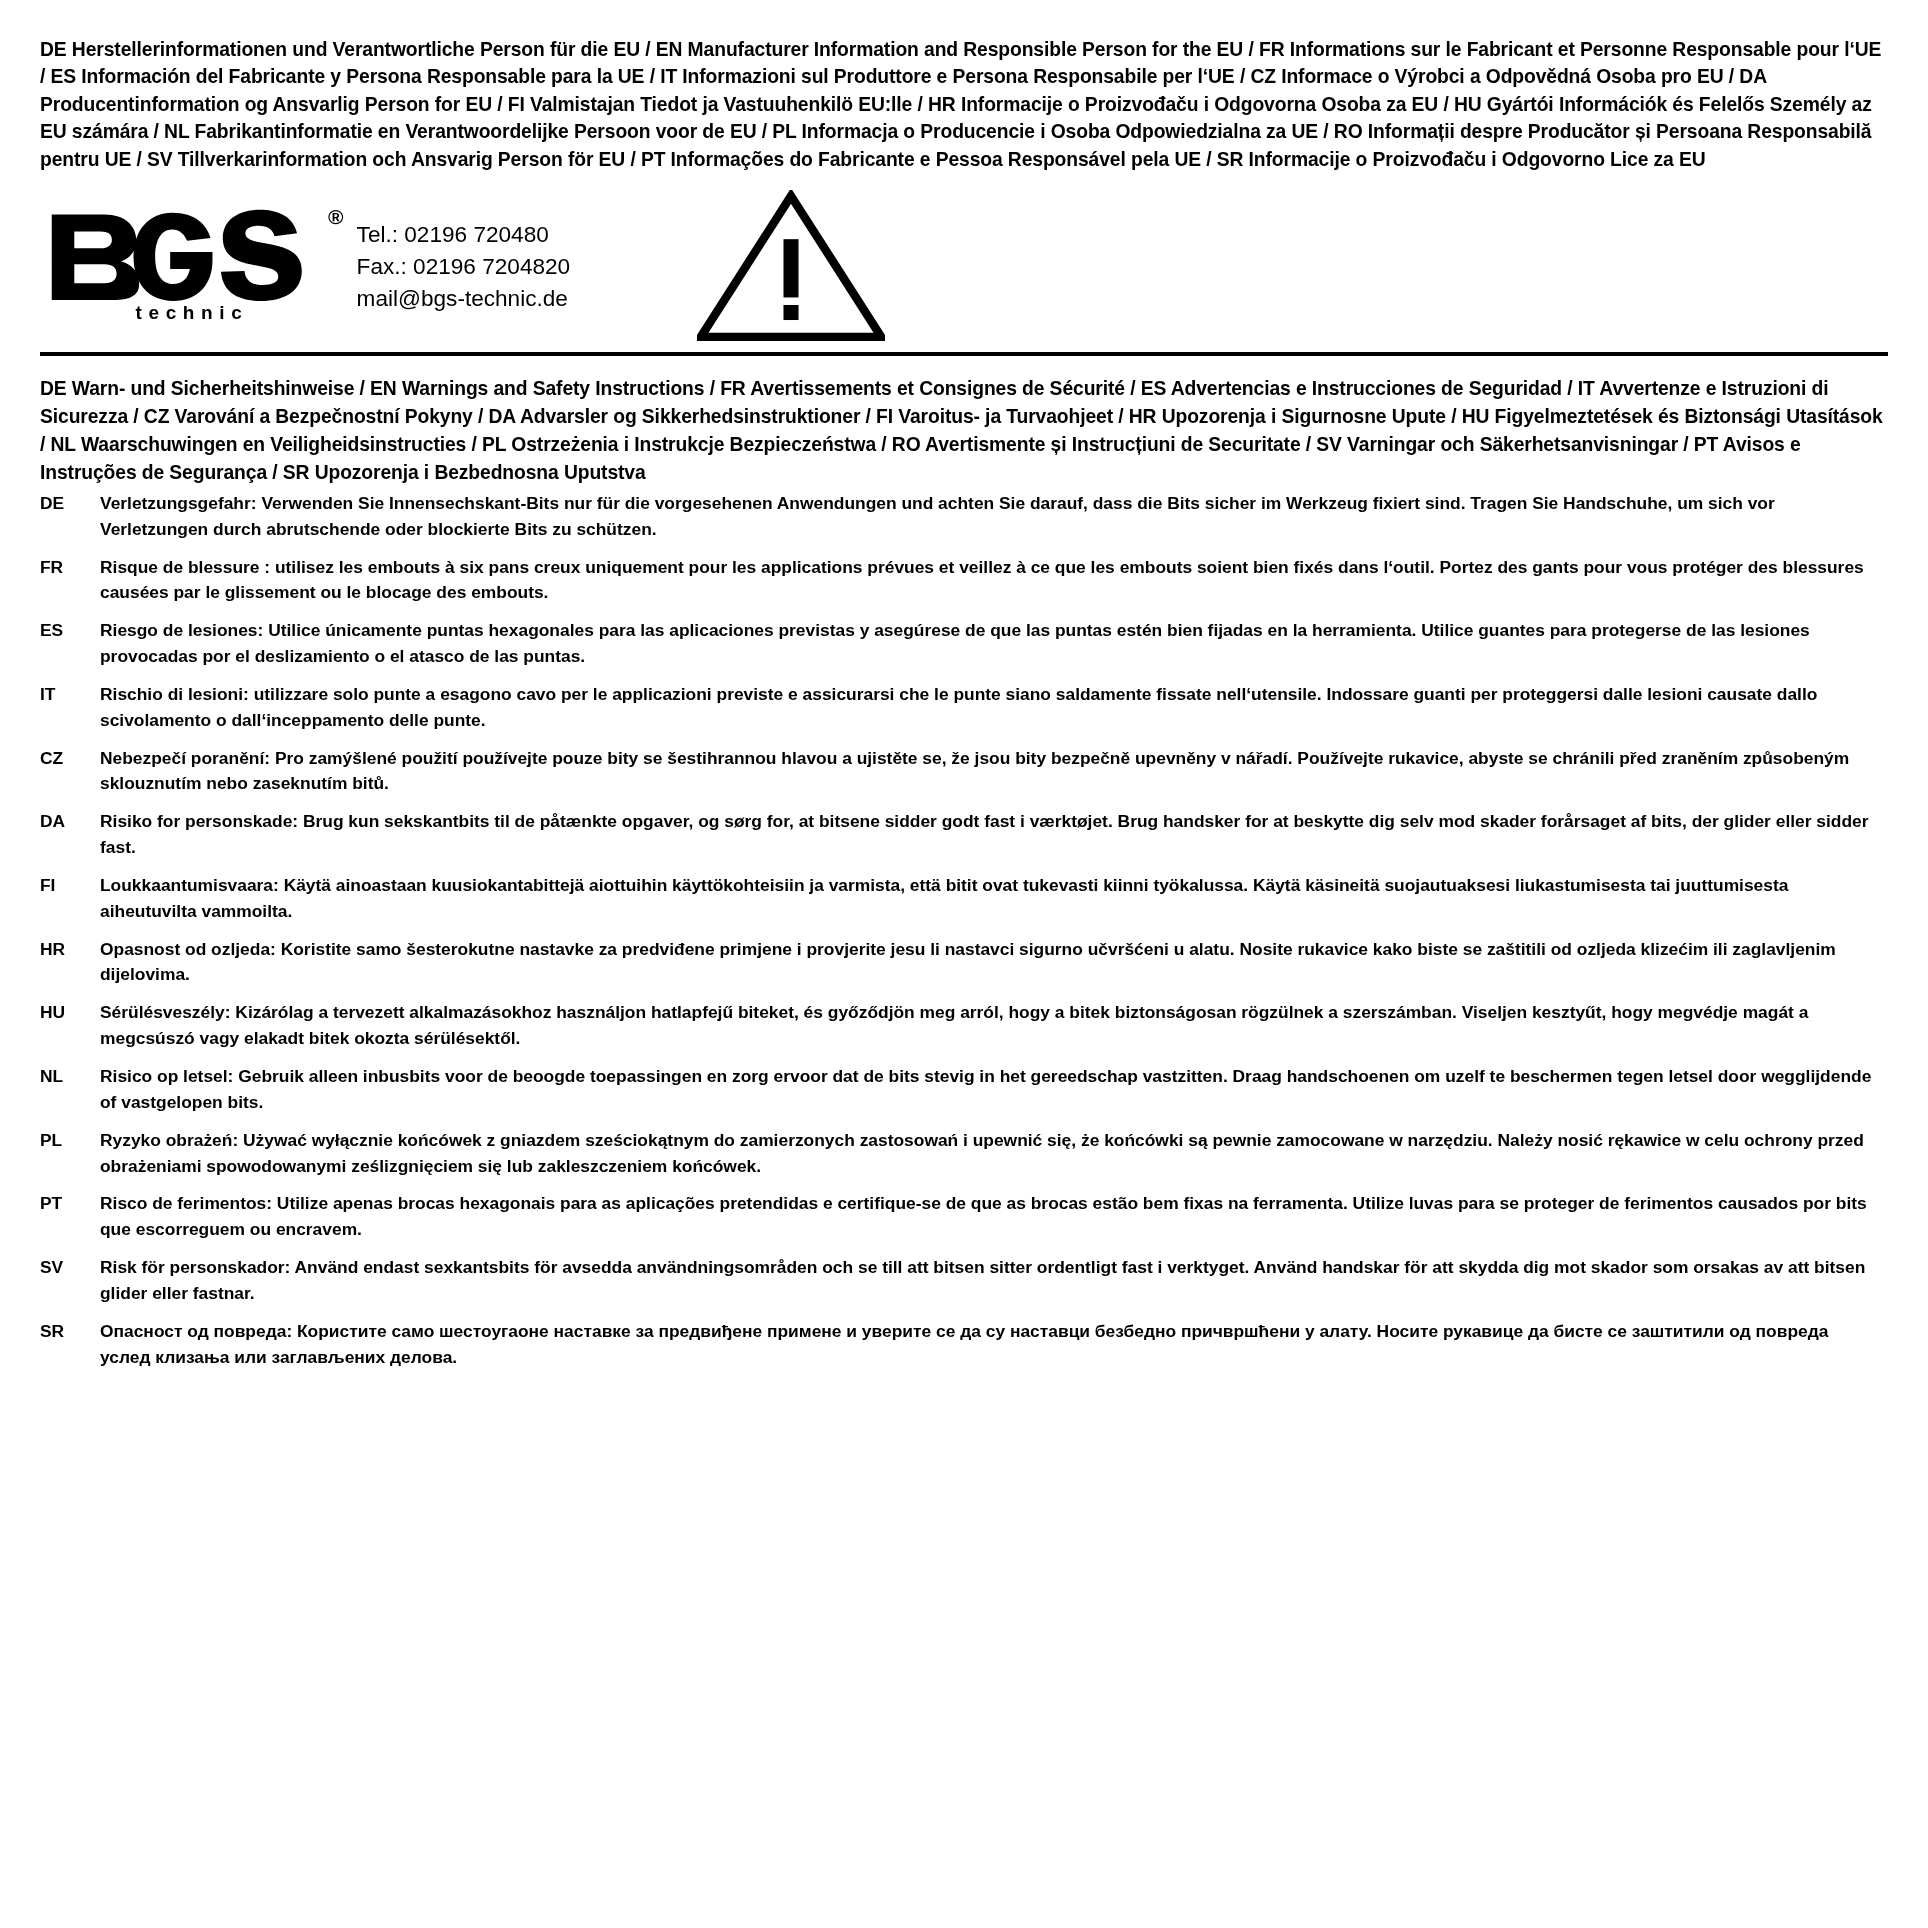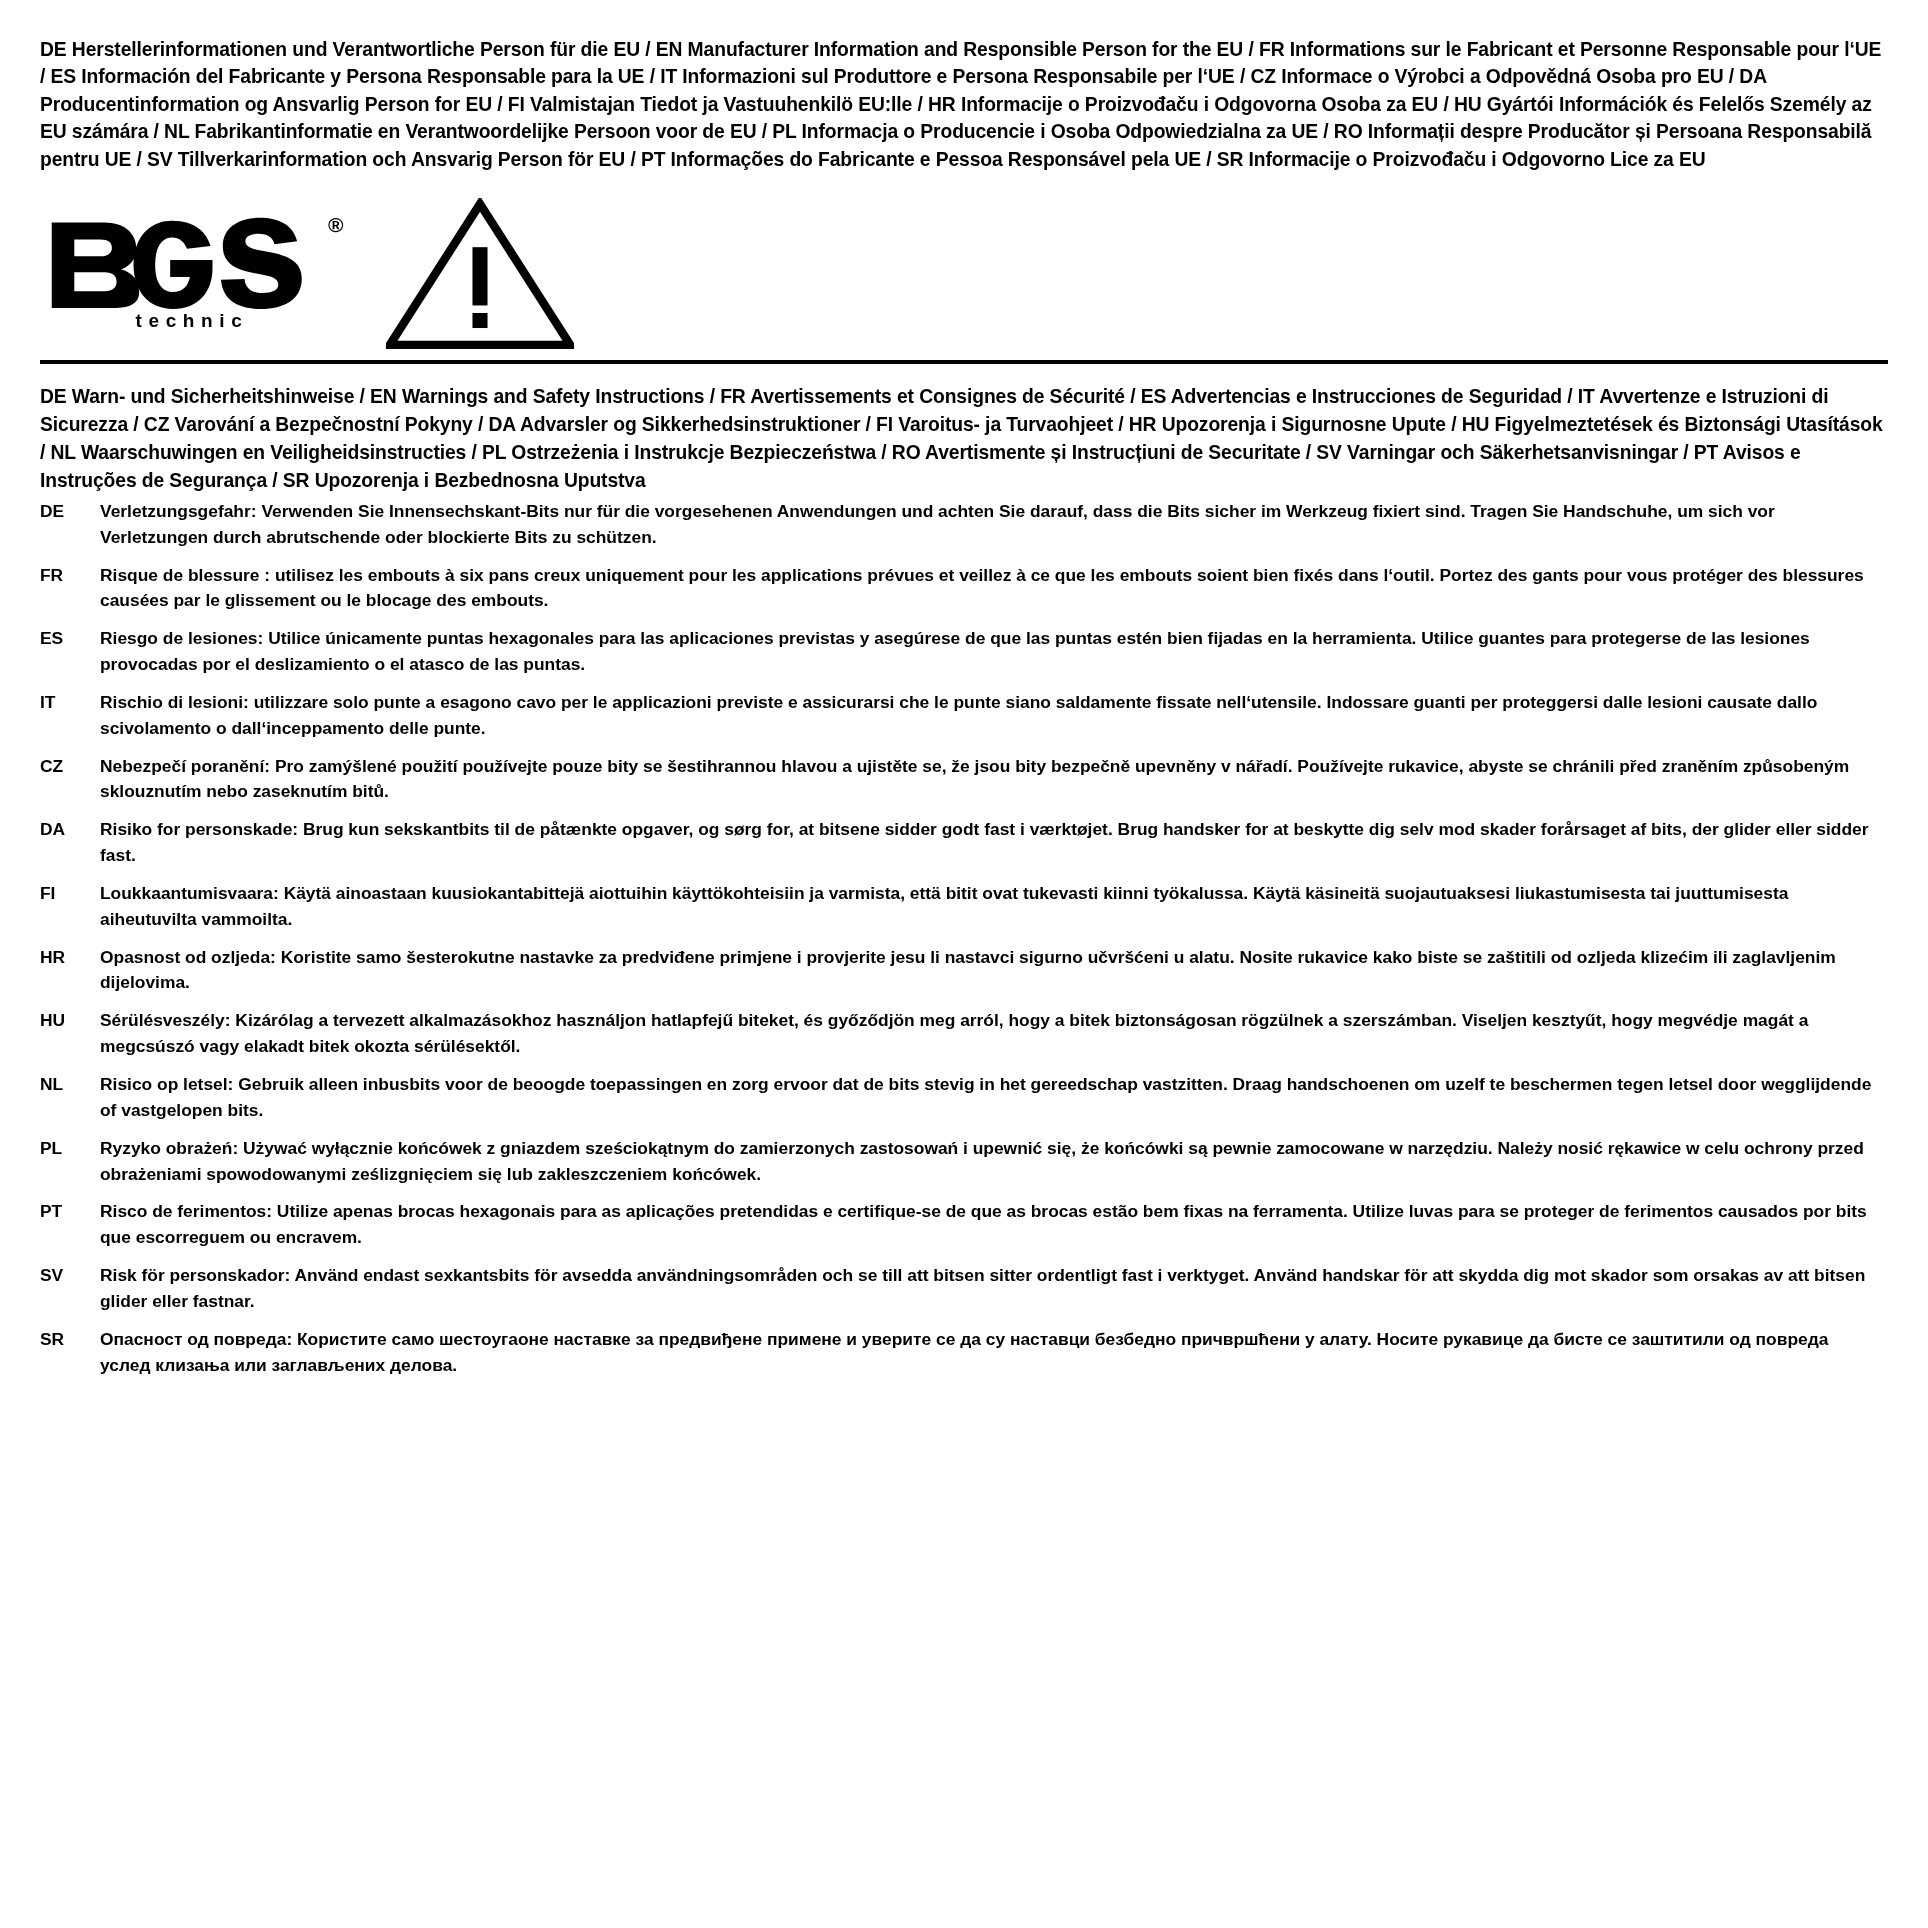--- a/index.html
+++ b/index.html
@@ -21,21 +21,21 @@
     padding: 36px 40px 0 40px;
     position: relative;
   }
 
   
   .header-langs {
     font-size: 19.3px;
     font-weight: bold;
     line-height: 1.42;
     letter-spacing: -0.1px;
-    margin: 0 0 25px 0;
+    margin: 0 0 17px 0;
   }
 
   
   .company-block {
     display: flex;
     align-items: center;
     border-bottom: 4.7px solid #000;
     padding-bottom: 11.3px;
     margin-bottom: 0;
     min-height: 141px;
@@ -142,20 +142,25 @@
 
             <path d="M186 69 C188 92 206 100 228 100 C254 100 272 89 272 68 C272 51 260 44 240 40 L224 37 C215 35 212 32 212 28 C212 23 217 20 226 20 C236 20 241 24 243 31 L267 28 C263 11 248 3 227 3 C204 3 188 14 188 33 C188 49 198 57 217 61 L233 64 C243 66 247 69 247 74 C247 80 241 83 230 83 C219 83 212 78 211 68 Z"></path>
           </g>
         </svg>
         <span style="position:absolute; right:13px; top:-1.9px; font-size:21px; font-weight:bold;">®</span>
       </div>
       <div class="logo-technic">technic</div>
     </div>
 
 
+    <div class="tel-cell">
+      <div>Tel.: 02196 720480</div>
+      <div>Fax.: 02196 7204820</div>
+      <div>mail@bgs-technic.de</div>
+    </div>
 
 
     <div class="warn-cell">
       <svg width="188" height="151" viewBox="0 0 200 160" aria-hidden="true">
         <polygon points="100,6 196,156 4,156" fill="none" stroke="#000" stroke-width="9" stroke-linejoin="miter"></polygon>
         <rect x="92" y="52" width="16" height="62" fill="#000"></rect>
         <rect x="92" y="122" width="16" height="16" fill="#000"></rect>
       </svg>
     </div>
 

